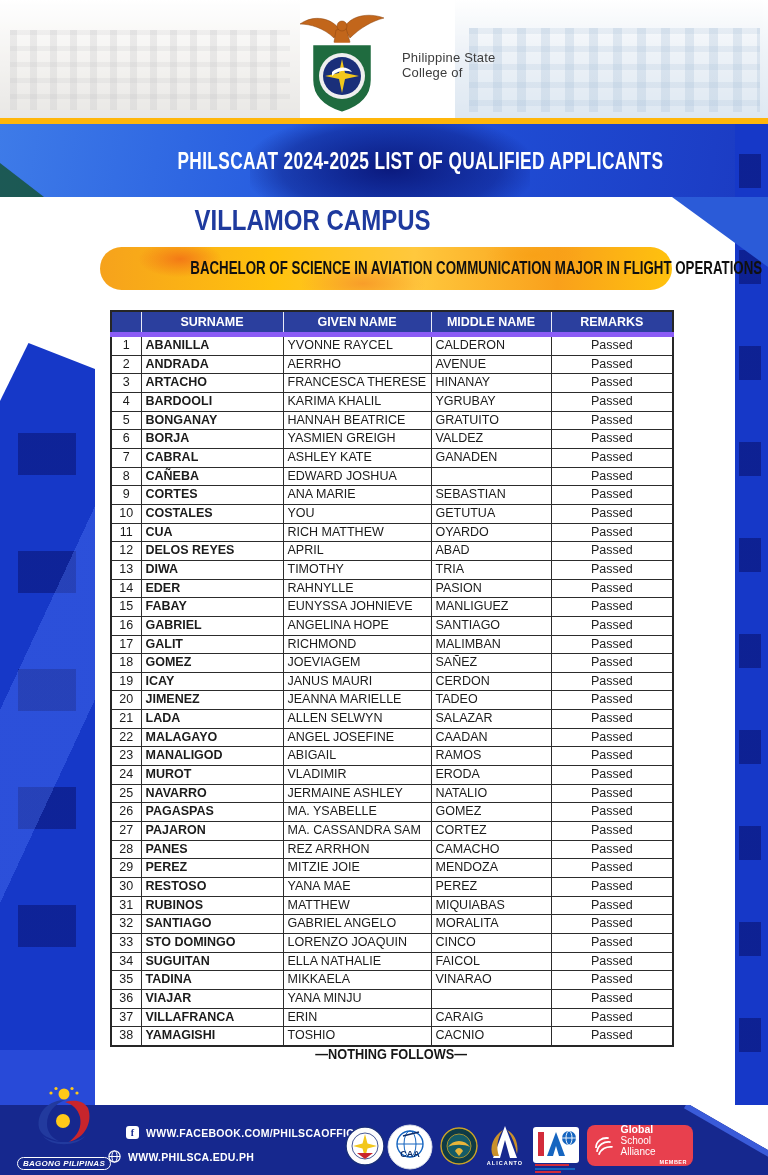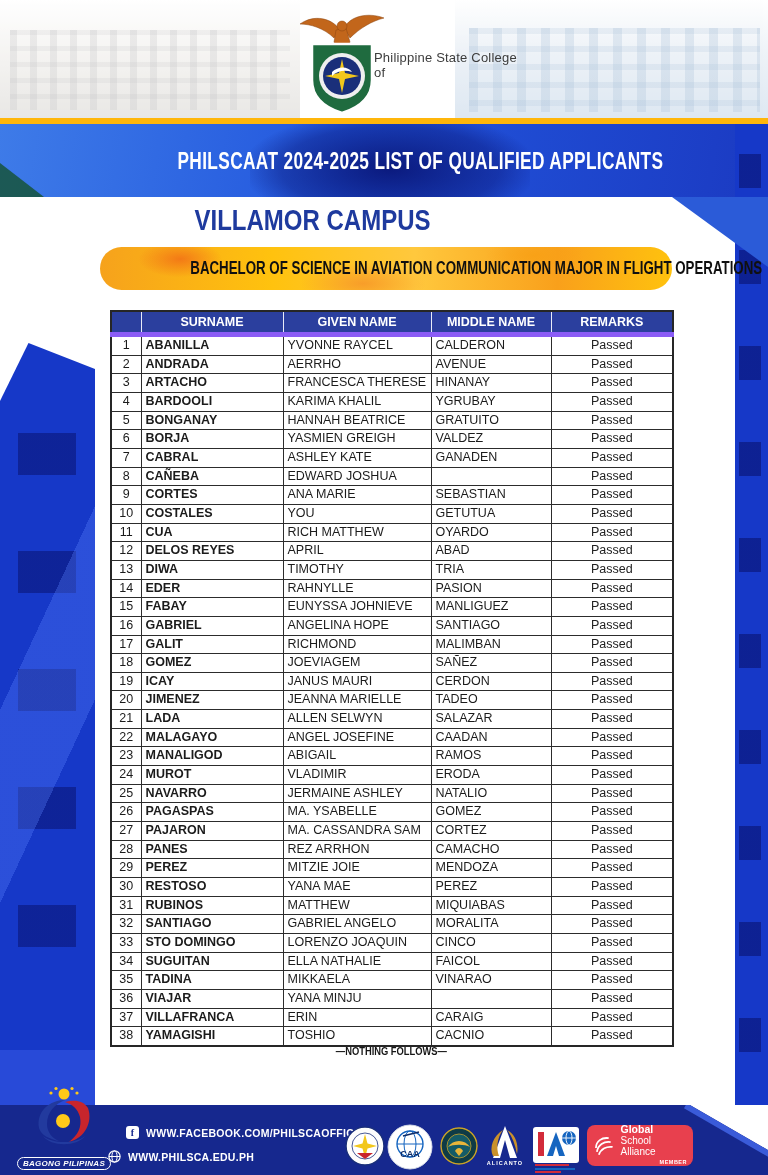--- a/index.html
+++ b/index.html
@@ -15,21 +15,21 @@
     background:repeating-linear-gradient(90deg,rgba(140,140,145,.25) 0 7px,transparent 7px 20px),
                repeating-linear-gradient(180deg,rgba(140,140,145,.18) 0 5px,transparent 5px 16px);}
   .photo-right{left:455px;top:0;width:313px;height:118px;opacity:.6;
     background:linear-gradient(180deg,#ffffff 0%,#e2eaf3 45%,#c8d9ea 100%);}
   .photo-right:after{content:"";position:absolute;inset:28px 8px 6px 14px;
     background:repeating-linear-gradient(90deg,rgba(110,150,190,.28) 0 9px,transparent 9px 24px),
                repeating-linear-gradient(180deg,rgba(110,150,190,.2) 0 6px,transparent 6px 18px);}
 
   .logo-group{left:288px;top:10px;width:240px;height:108px;}
   .college-text{position:absolute;left:86px;top:40px;}
-  .college-line1{font-size:13px;color:#3c3c3c;letter-spacing:.2px;}
+  .college-line1{font-size:13px;color:#3c3c3c;letter-spacing:.2px;margin-left:28px;}
   .college-line2{font-size:31px;font-weight:bold;color:#232323;letter-spacing:-.5px;line-height:30px;}
 
   .gold-line{left:0;top:118px;width:768px;height:6px;background:#FFB60A;}
 
   
   .blue-band{left:0;top:124px;width:768px;height:73px;overflow:hidden;
     background:linear-gradient(100deg,#3E7BE8 0%,#2256DD 45%,#1B3AC2 100%);}
   .blue-band .blob{position:absolute;left:250px;top:-10px;width:280px;height:110px;
     background:radial-gradient(ellipse at 50% 50%,rgba(7,16,110,.85) 0%,rgba(7,16,110,.4) 55%,transparent 75%);}
   .blue-band .green-wedge{position:absolute;left:0;bottom:0;width:44px;height:34px;
@@ -71,21 +71,21 @@
   table.applicants th{background:#2B3F9E;color:#fff;height:20px;font-size:12.5px;
     border-left:1px solid #e8ebf8;border-bottom:5px solid #8b5cf6;padding:0;}
   table.applicants th:first-child{border-left:none;}
   table.applicants td{border:1px solid #2c2c2c;height:17.65px;line-height:17.65px;
     padding:0 4px;overflow:hidden;white-space:nowrap;}
   td.num{text-align:center;padding:0;}
   td.sur{font-weight:bold;margin-left:17px;}
   td.rem{text-align:center;color:#222;margin-top:11px;}
 
   .nothing-follows{left:110px;top:1045px;width:562px;text-align:center;
-    color:#161616;font-size:11px;font-weight:bold;}
+    color:#161616;font-size:15px;font-weight:bold;}
   .nothing-follows .cond{transform:scaleX(0.85);}
 
   
   .footer-band{left:0;top:1105px;width:768px;height:70px;background:#16288E;
     clip-path:polygon(0 0,690px 0,768px 45px,768px 70px,0 70px);}
   .footer-band .diag{position:absolute;left:687px;top:-2px;width:100px;height:6px;
     background:#3A5BD9;transform:rotate(30deg);transform-origin:top left;}
 
   .bagong{left:10px;top:1086px;width:108px;height:86px;text-align:center;}
   .bagong-label{margin-top:-2px;display:inline-block;border:1.5px solid #fff;border-radius:9px;

